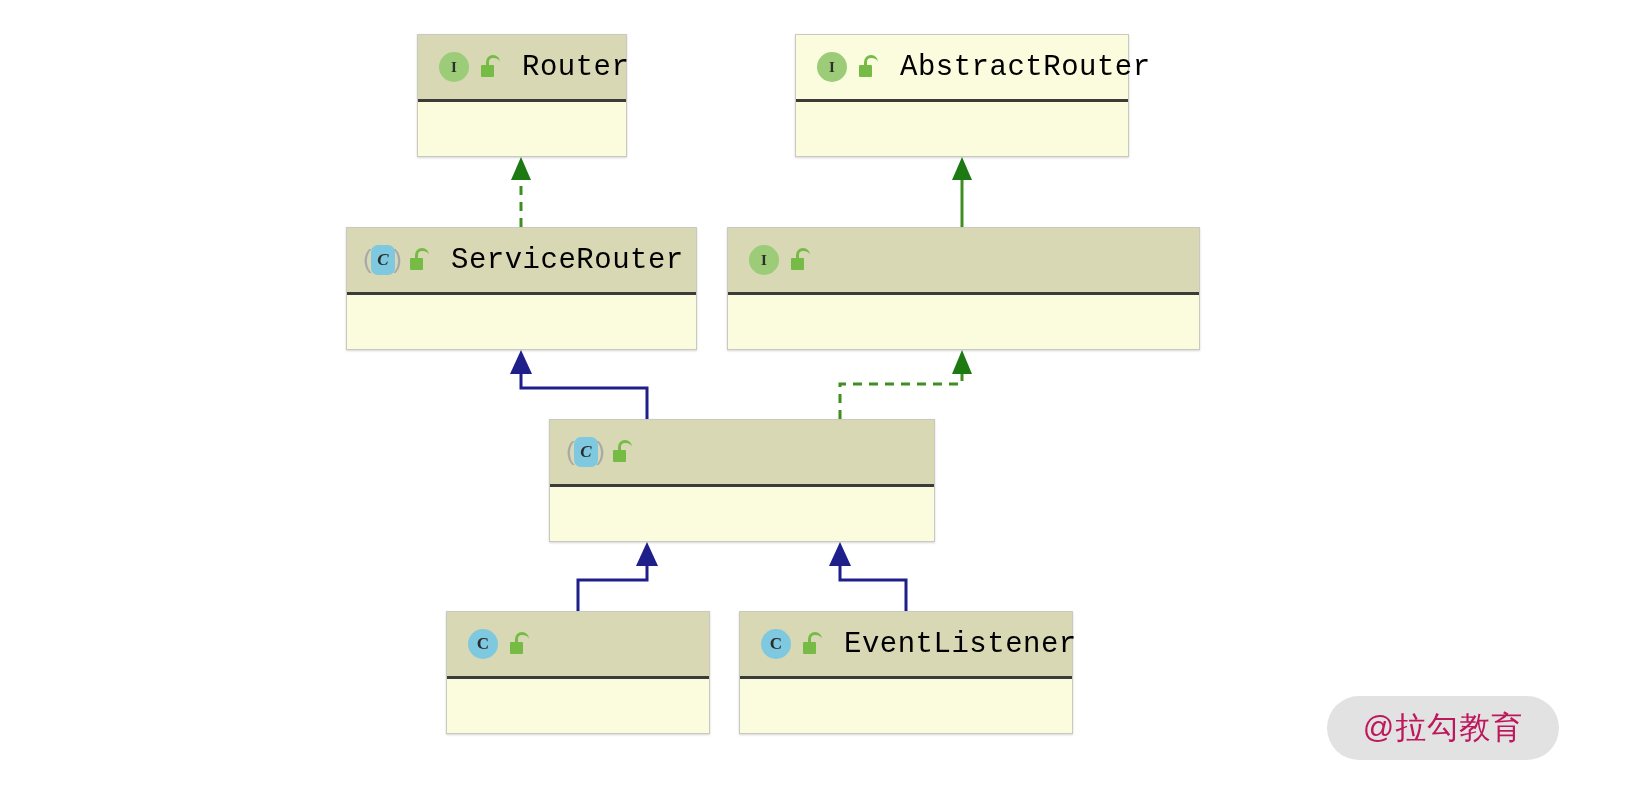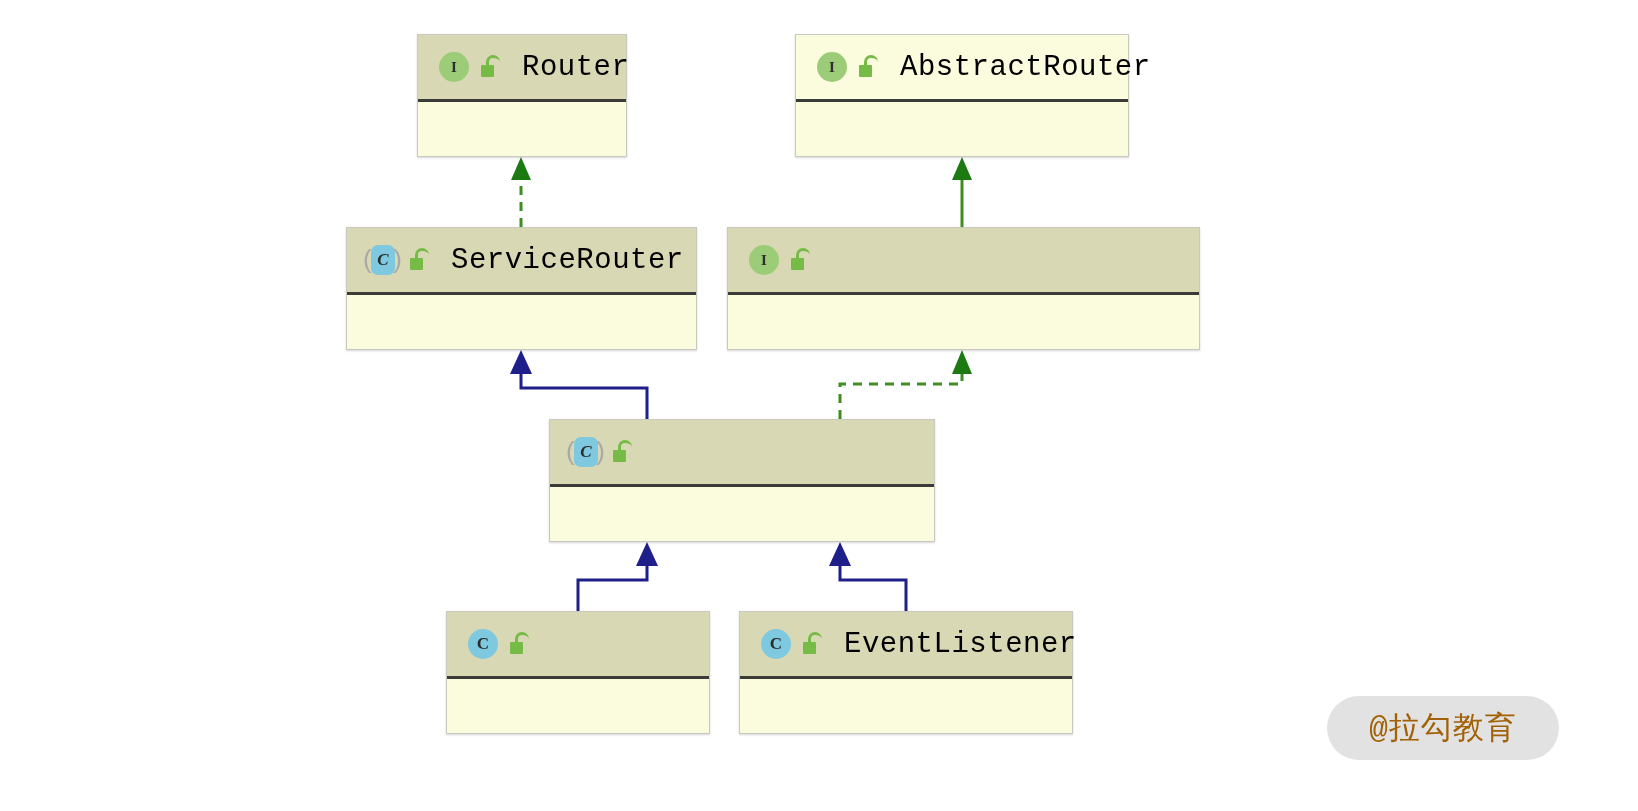--- a/index.html
+++ b/index.html
@@ -144,23 +144,23 @@
   
   #watermark {
     position: absolute;
     display: flex;
     align-items: center;
     justify-content: center;
     border-radius: 34px;
     background: #e2e2e2;
   }
   #watermark .wm-text {
-    font-family: Liberation Mono, monospace;
+    font-family: Liberation Sans, sans-serif;
     font-size: 31px;
-    color: #a16207;
+    color: #be185d;
     letter-spacing: 1px;
     white-space: nowrap;
   }
 </style>
 </head>
 <body>
 
 <div id="canvas">
 
   <svg id="edges" viewBox="0 0 1638 811" xmlns="http://www.w3.org/2000/svg">

